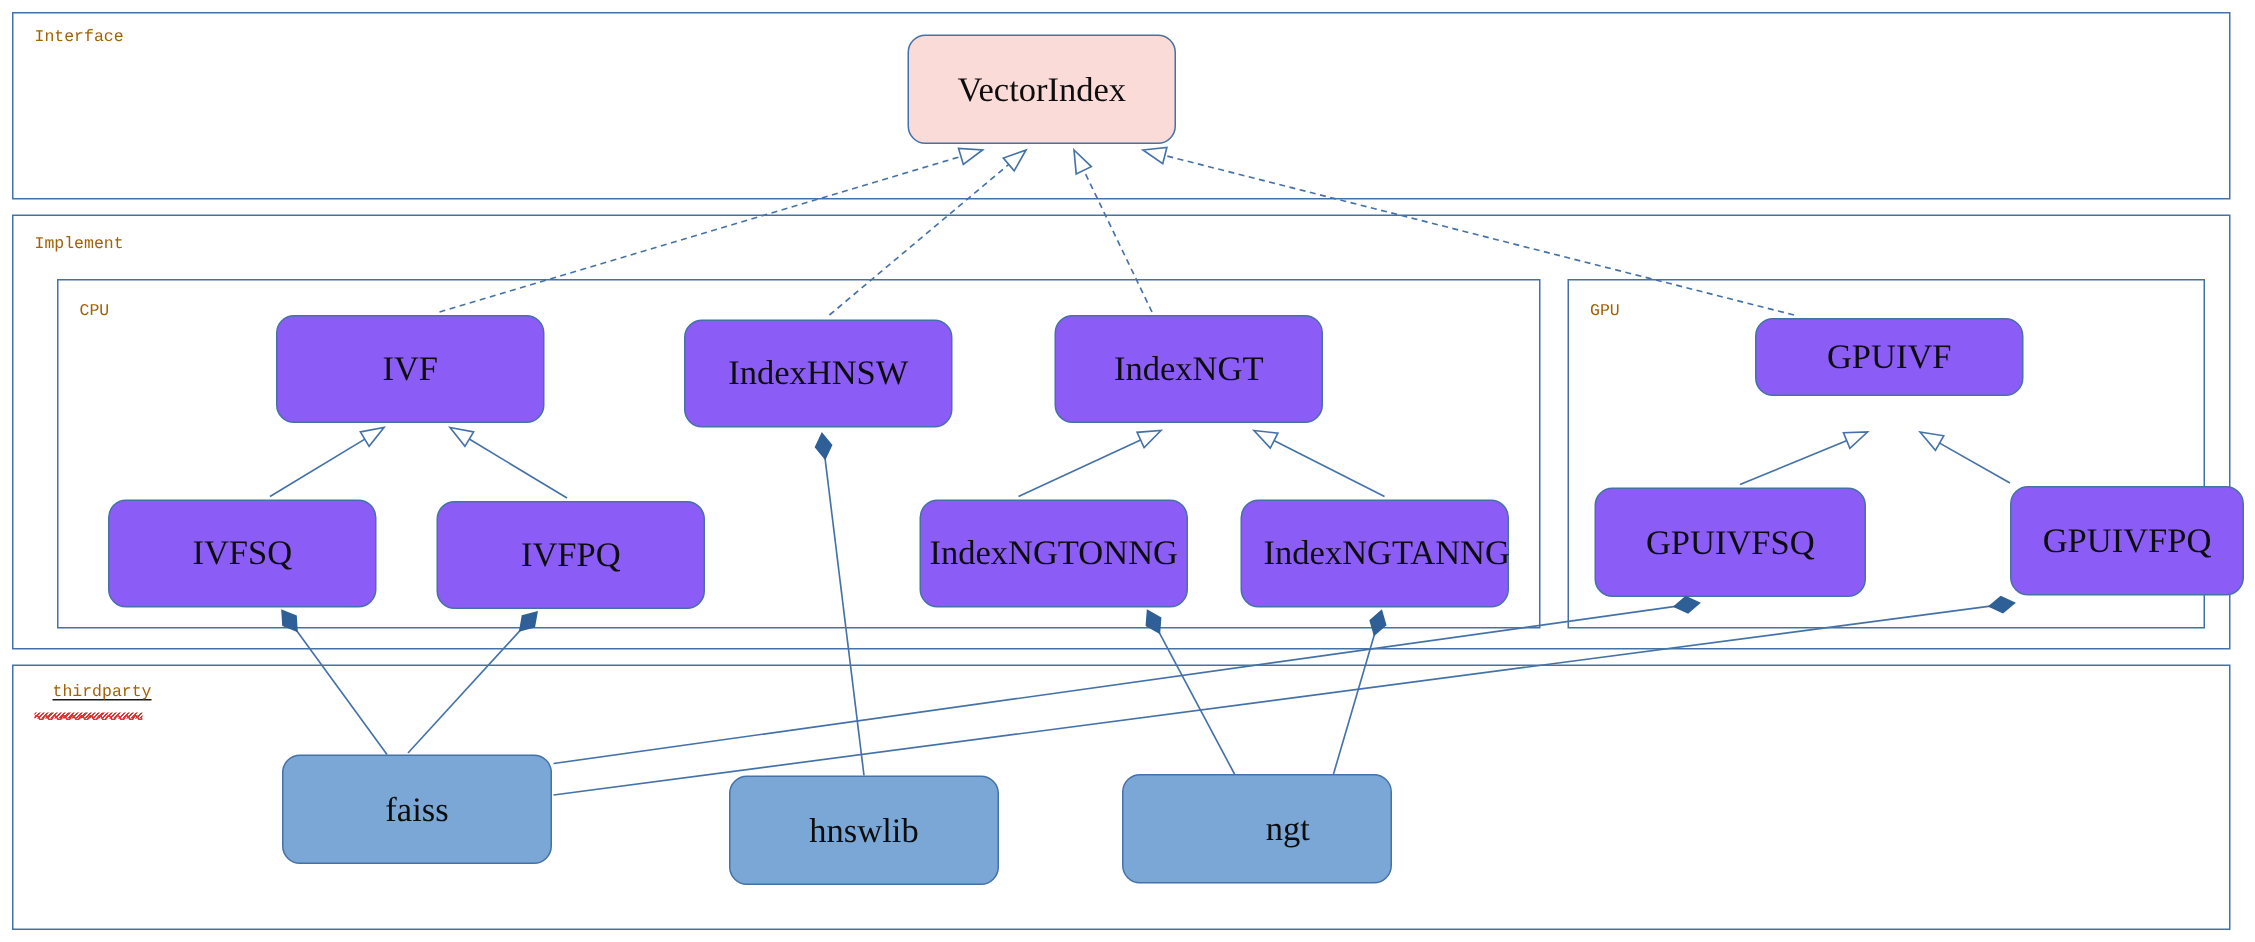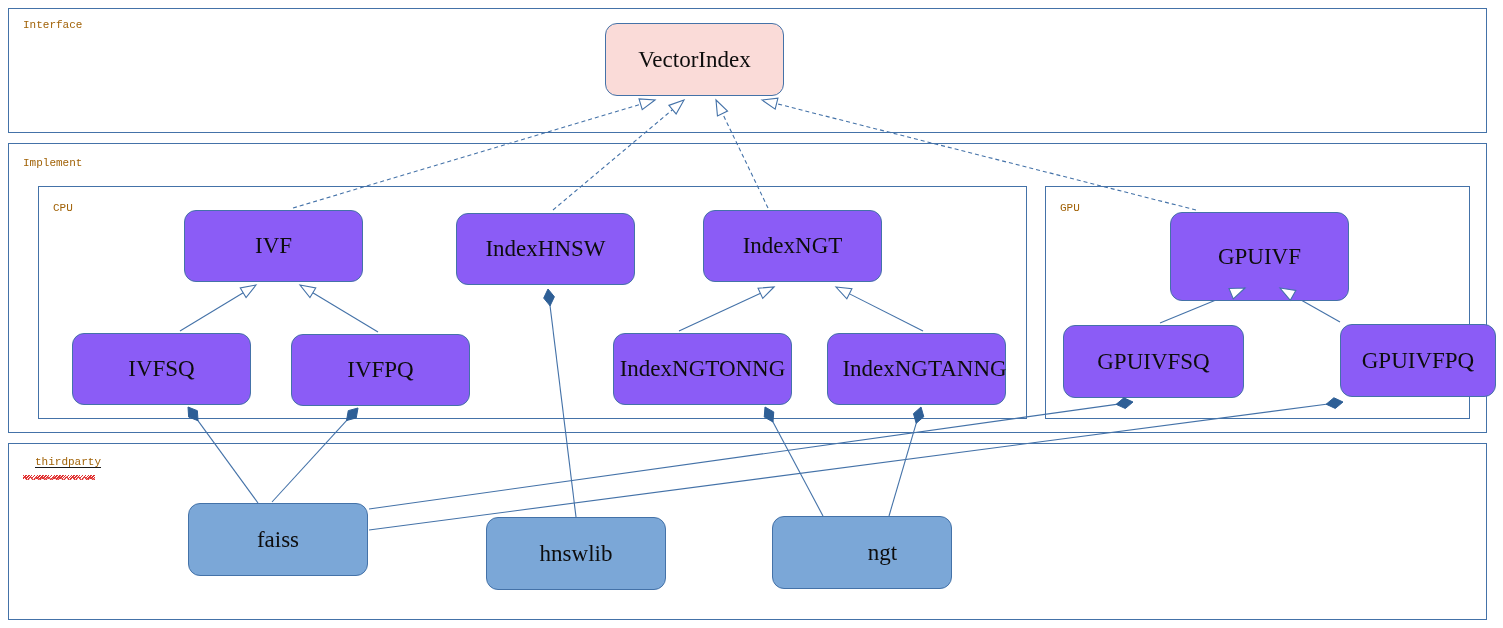--- a/index.html
+++ b/index.html
@@ -113,21 +113,21 @@
       </div>
       <div class="node green" style="left: 184px; top: 210px; width: 179px; height: 72px; border-color: rgb(68, 114, 168);">
         <span>IVF</span>
       </div>
       <div class="node green" style="left: 456px; top: 213px; width: 179px; height: 72px; border-color: rgb(68, 114, 168);">
         <span>IndexHNSW</span>
       </div>
       <div class="node green" style="left: 703px; top: 210px; width: 179px; height: 72px; border-color: rgb(68, 114, 168);">
         <span>IndexNGT</span>
       </div>
-      <div class="node green" style="left: 1170px; top: 212px; width: 179px; height: 89px; border-color: rgb(68, 114, 168);">
+      <div class="node green" style="left: 1170px; top: 212px; width: 179px; height: 52px; border-color: rgb(68, 114, 168);">
         <span>GPUIVF</span>
       </div>
       <div class="node green" style="left: 72px; top: 333px; width: 179px; height: 72px; border-color: rgb(68, 114, 168);">
         <span>IVFSQ</span>
       </div>
       <div class="node green" style="left: 291px; top: 334px; width: 179px; height: 72px; border-color: rgb(68, 114, 168);">
         <span>IVFPQ</span>
       </div>
       <div class="node green" style="left: 613px; top: 333px; width: 179px; height: 72px; border-color: rgb(68, 114, 168);">
         <span>IndexNGTONNG</span>
@@ -140,21 +140,21 @@
       </div>
       <div class="node green" style="left: 1328px; top: 324px; width: 156px; height: 73px; border-color: rgb(68, 114, 168); margin-left: 12px;">
         <span>GPUIVFPQ</span>
       </div>
       <div class="node blue" style="left: 188px; top: 503px; width: 180px; height: 73px; border-color: rgb(68, 114, 168);">
         <span>faiss</span>
       </div>
       <div class="node blue" style="left: 486px; top: 517px; width: 180px; height: 73px; border-color: rgb(68, 114, 168);">
         <span>hnswlib</span>
       </div>
-      <div class="node blue" style="left: 772px; top: 516px; width: 180px; height: 73px; border-color: rgb(68, 114, 168); padding-left: 41px;">
+      <div class="node blue" style="left: 748px; top: 516px; width: 180px; height: 73px; border-color: rgb(68, 114, 168); padding-left: 41px;">
         <span>ngt</span>
       </div>
     </div>
   <svg id="edges-over" viewBox="0 0 1503 628" xmlns="http://www.w3.org/2000/svg">
       <polygon points="655,100 642.2270515536411,109.65462521212802 639.025078901582,98.92208724874465" fill="#ffffff" stroke="#4472a8" stroke-width="1.1"></polygon>
       <polygon points="684,100 676.1138076140915,113.9344167316913 668.9115918843365,105.35723254443778" fill="#ffffff" stroke="#4472a8" stroke-width="1.1"></polygon>
       <polygon points="716,100 727.5528436322444,111.08565758125826 717.4616249309425,115.94439251151474" fill="#ffffff" stroke="#4472a8" stroke-width="1.1"></polygon>
       <polygon points="762,100 777.9160863996674,98.25695848634572 775.164385804047,109.1136681090658" fill="#ffffff" stroke="#4472a8" stroke-width="1.1"></polygon>
       <polygon points="256,285 246.06719381939885,297.55784063358874 240.26780381005418,287.9762397485845" fill="#ffffff" stroke="#4472a8" stroke-width="1.1"></polygon>
       <polygon points="300,285 315.7380516693931,287.9451196328016 309.9576229792113,297.5381715016139" fill="#ffffff" stroke="#4472a8" stroke-width="1.1"></polygon>

